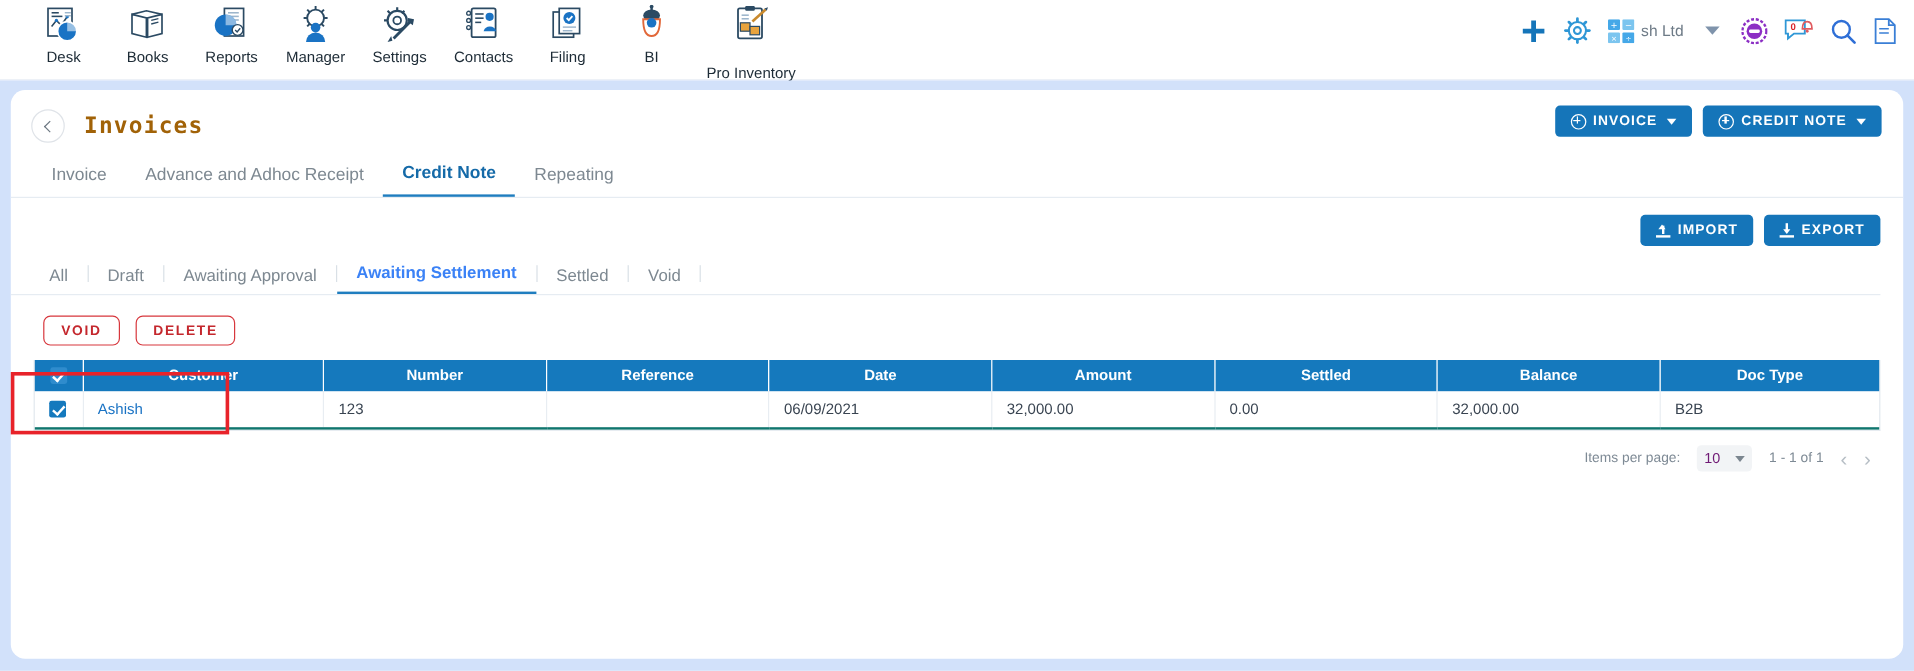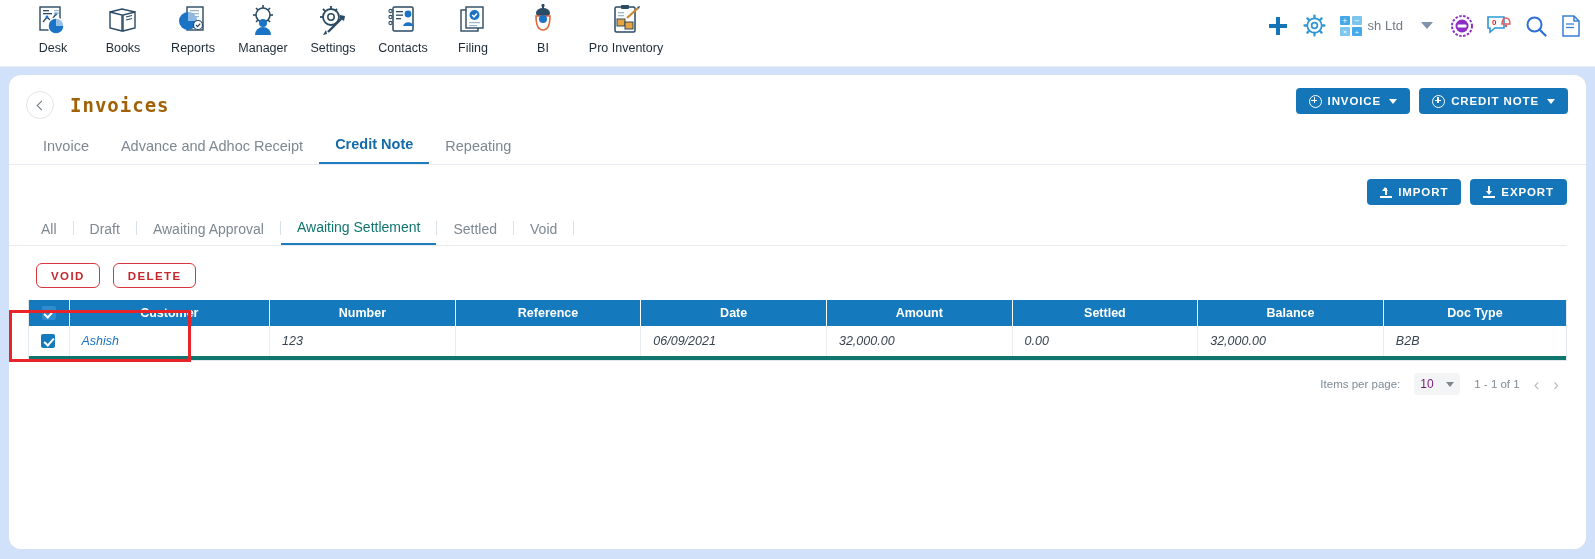--- a/index.html
+++ b/index.html
@@ -32,21 +32,21 @@
     gap: 0px;
   }
   .module {
     width: 70px;
     display: flex;
     flex-direction: column;
     align-items: center;
     cursor: pointer;
     text-decoration: none;
   }
-  .module.wide { width: 96px; }
+  .module.wide { width: 96px; gap: 13px; }
   .module-icon {
     width: 34px;
     height: 34px;
     display: block;
   }
   .module-label {
     margin-top: 3px;
     font-size: 12.5px;
     color: #1d2b36;
     font-family: "Liberation Sans", sans-serif;
@@ -248,22 +248,22 @@
   .status-tab {
     font-size: 14px;
     color: #7d8891;
     padding: 0 16px 8px 16px;
     cursor: pointer;
     white-space: nowrap;
     position: relative;
   }
   .status-tab:first-child { padding-left: 8px; }
   .status-tab.active {
-    color: #0f766e;
-    font-weight: normal;
+    color: #3b82f6;
+    font-weight: bold;
     border-bottom: 2.5px solid #1f7dbf;
   }
   .tab-sep {
     width: 1px;
     height: 14px;
     background: #d9e0e6;
     margin-bottom: 10px;
     flex: none;
   }
 
@@ -347,25 +347,24 @@
     border-right: 1px solid #ffffff;
     padding: 0;
   }
   table.grid th:last-child { border-right: none; }
   table.grid td {
     font-size: 12.5px;
     color: #394451;
     height: 30px;
     padding: 0 12px;
     border-right: 1px solid #e8edf2;
-    border-bottom: 4px solid #0f766e;
+    border-bottom: 2px solid #0f766e;
     text-align: left;
     overflow: hidden;
     white-space: nowrap;
-    font-style: italic;
   }
   table.grid td:last-child { border-right: none; }
   .col-check { width: 40px; }
   .cell-link { color: #1a73c4; cursor: pointer; }
   .chk {
     width: 14px; height: 14px;
     background: #1579bd;
     border-radius: 2px;
     display: inline-block;
     position: relative;

